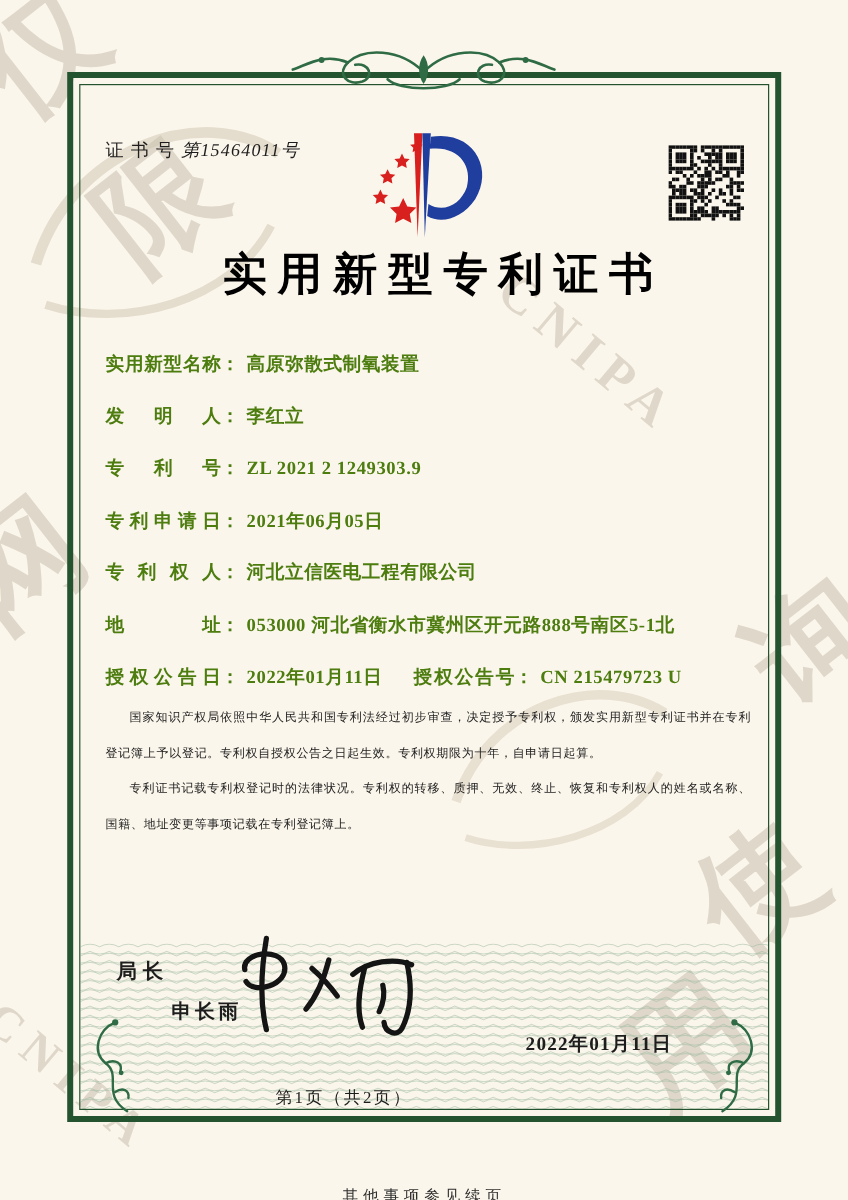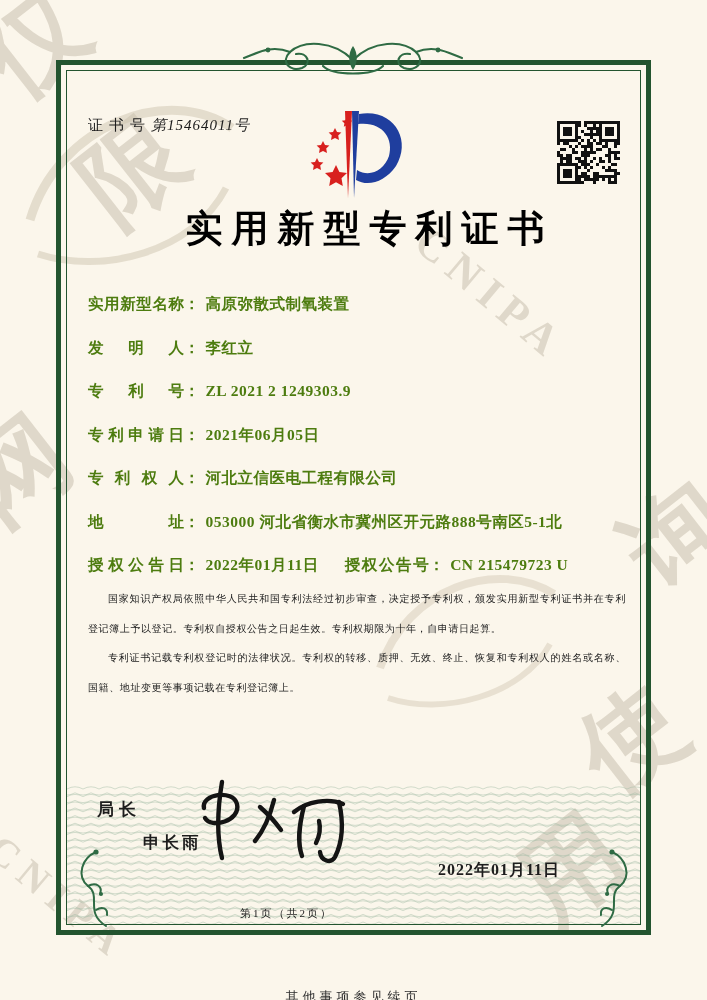--- a/index.html
+++ b/index.html
@@ -43,21 +43,21 @@
   .row .fvalue{letter-spacing:.5px;font-weight:700;}
   .grant2{margin-left:26px;display:flex;align-items:baseline;}
   .grant2 .flabel{width:84px;}
   #paras{left:88px;top:584px;width:538px;}
   #paras p{margin:0;font-size:10px;line-height:29.5px;text-indent:2em;text-align:justify;
            letter-spacing:.6px;color:#222;font-weight:500;}
   #officer-title{left:97px;top:798px;font-size:17px;letter-spacing:5px;font-weight:600;}
   #officer-name{left:97px;top:832px;font-size:16.5px;letter-spacing:3px;font-weight:600;padding-left:46px;}
   #signature{left:188px;top:776px;}
   #issue-date{left:438px;top:860px;font-size:16px;letter-spacing:1px;font-weight:600;}
-  #page-ind{left:0;top:906px;width:573px;text-align:center;font-size:11px;letter-spacing:2px;}
+  #page-ind{left:0;top:906px;width:573px;text-align:center;font-size:14px;letter-spacing:2px;}
   #footer-note{left:0;top:988px;width:707px;text-align:center;font-size:13px;letter-spacing:4px;
                color:#2e2e2e;}
 </style>
 </head>
 <body>
 
 <div id="paper">
 
   <span class="wm wm-cn" style="left:-14px;top:-24px;">仅</span>
   <span class="wm wm-cn" style="left:84px;top:104px;">限</span>

